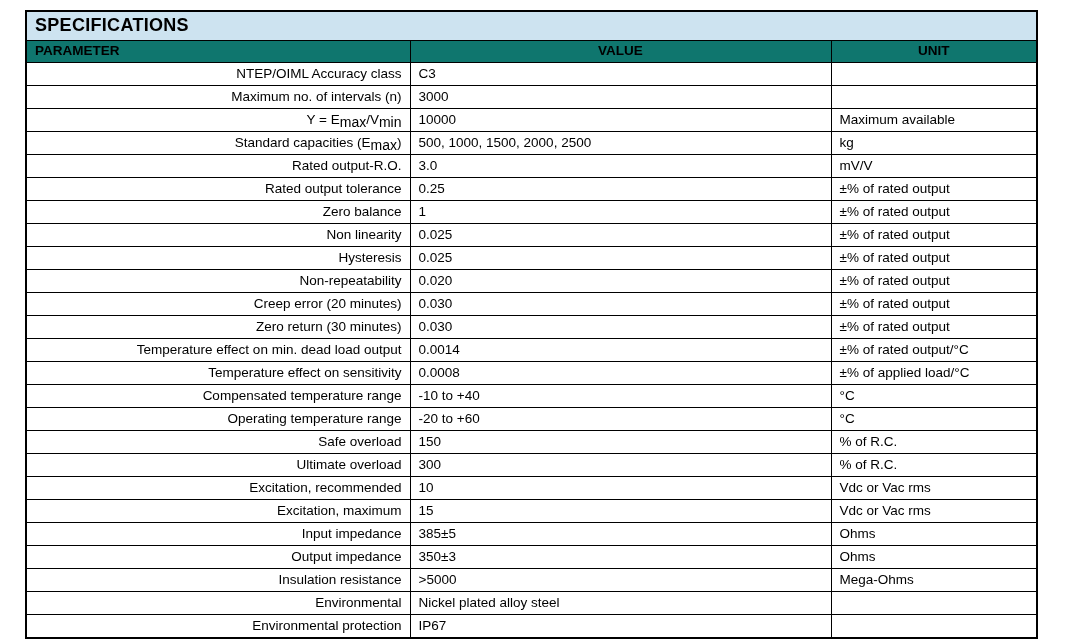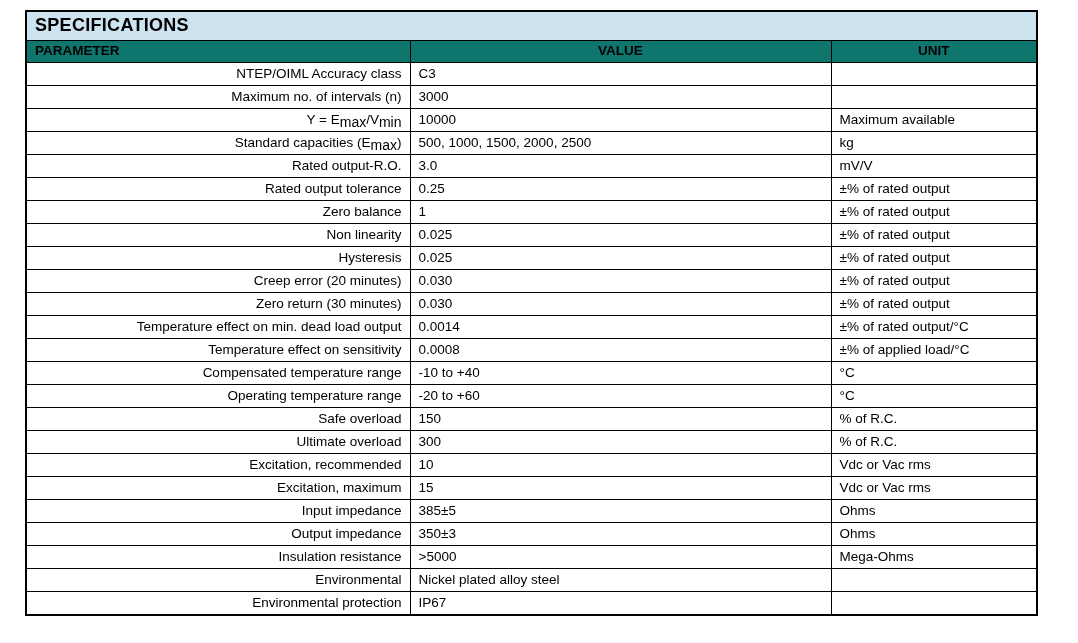--- a/index.html
+++ b/index.html
@@ -119,20 +119,25 @@
           <td class="param">Non linearity</td>
           <td class="val">0.025</td>
           <td class="unit">±% of rated output</td>
         </tr>
         <tr>
           <td class="param">Hysteresis</td>
           <td class="val">0.025</td>
           <td class="unit">±% of rated output</td>
         </tr>
         <tr>
+          <td class="param">Non-repeatability</td>
+          <td class="val">0.020</td>
+          <td class="unit">±% of rated output</td>
+        </tr>
+        <tr>
           <td class="param">Creep error (20 minutes)</td>
           <td class="val">0.030</td>
           <td class="unit">±% of rated output</td>
         </tr>
         <tr>
           <td class="param">Zero return (30 minutes)</td>
           <td class="val">0.030</td>
           <td class="unit">±% of rated output</td>
         </tr>
         <tr>

